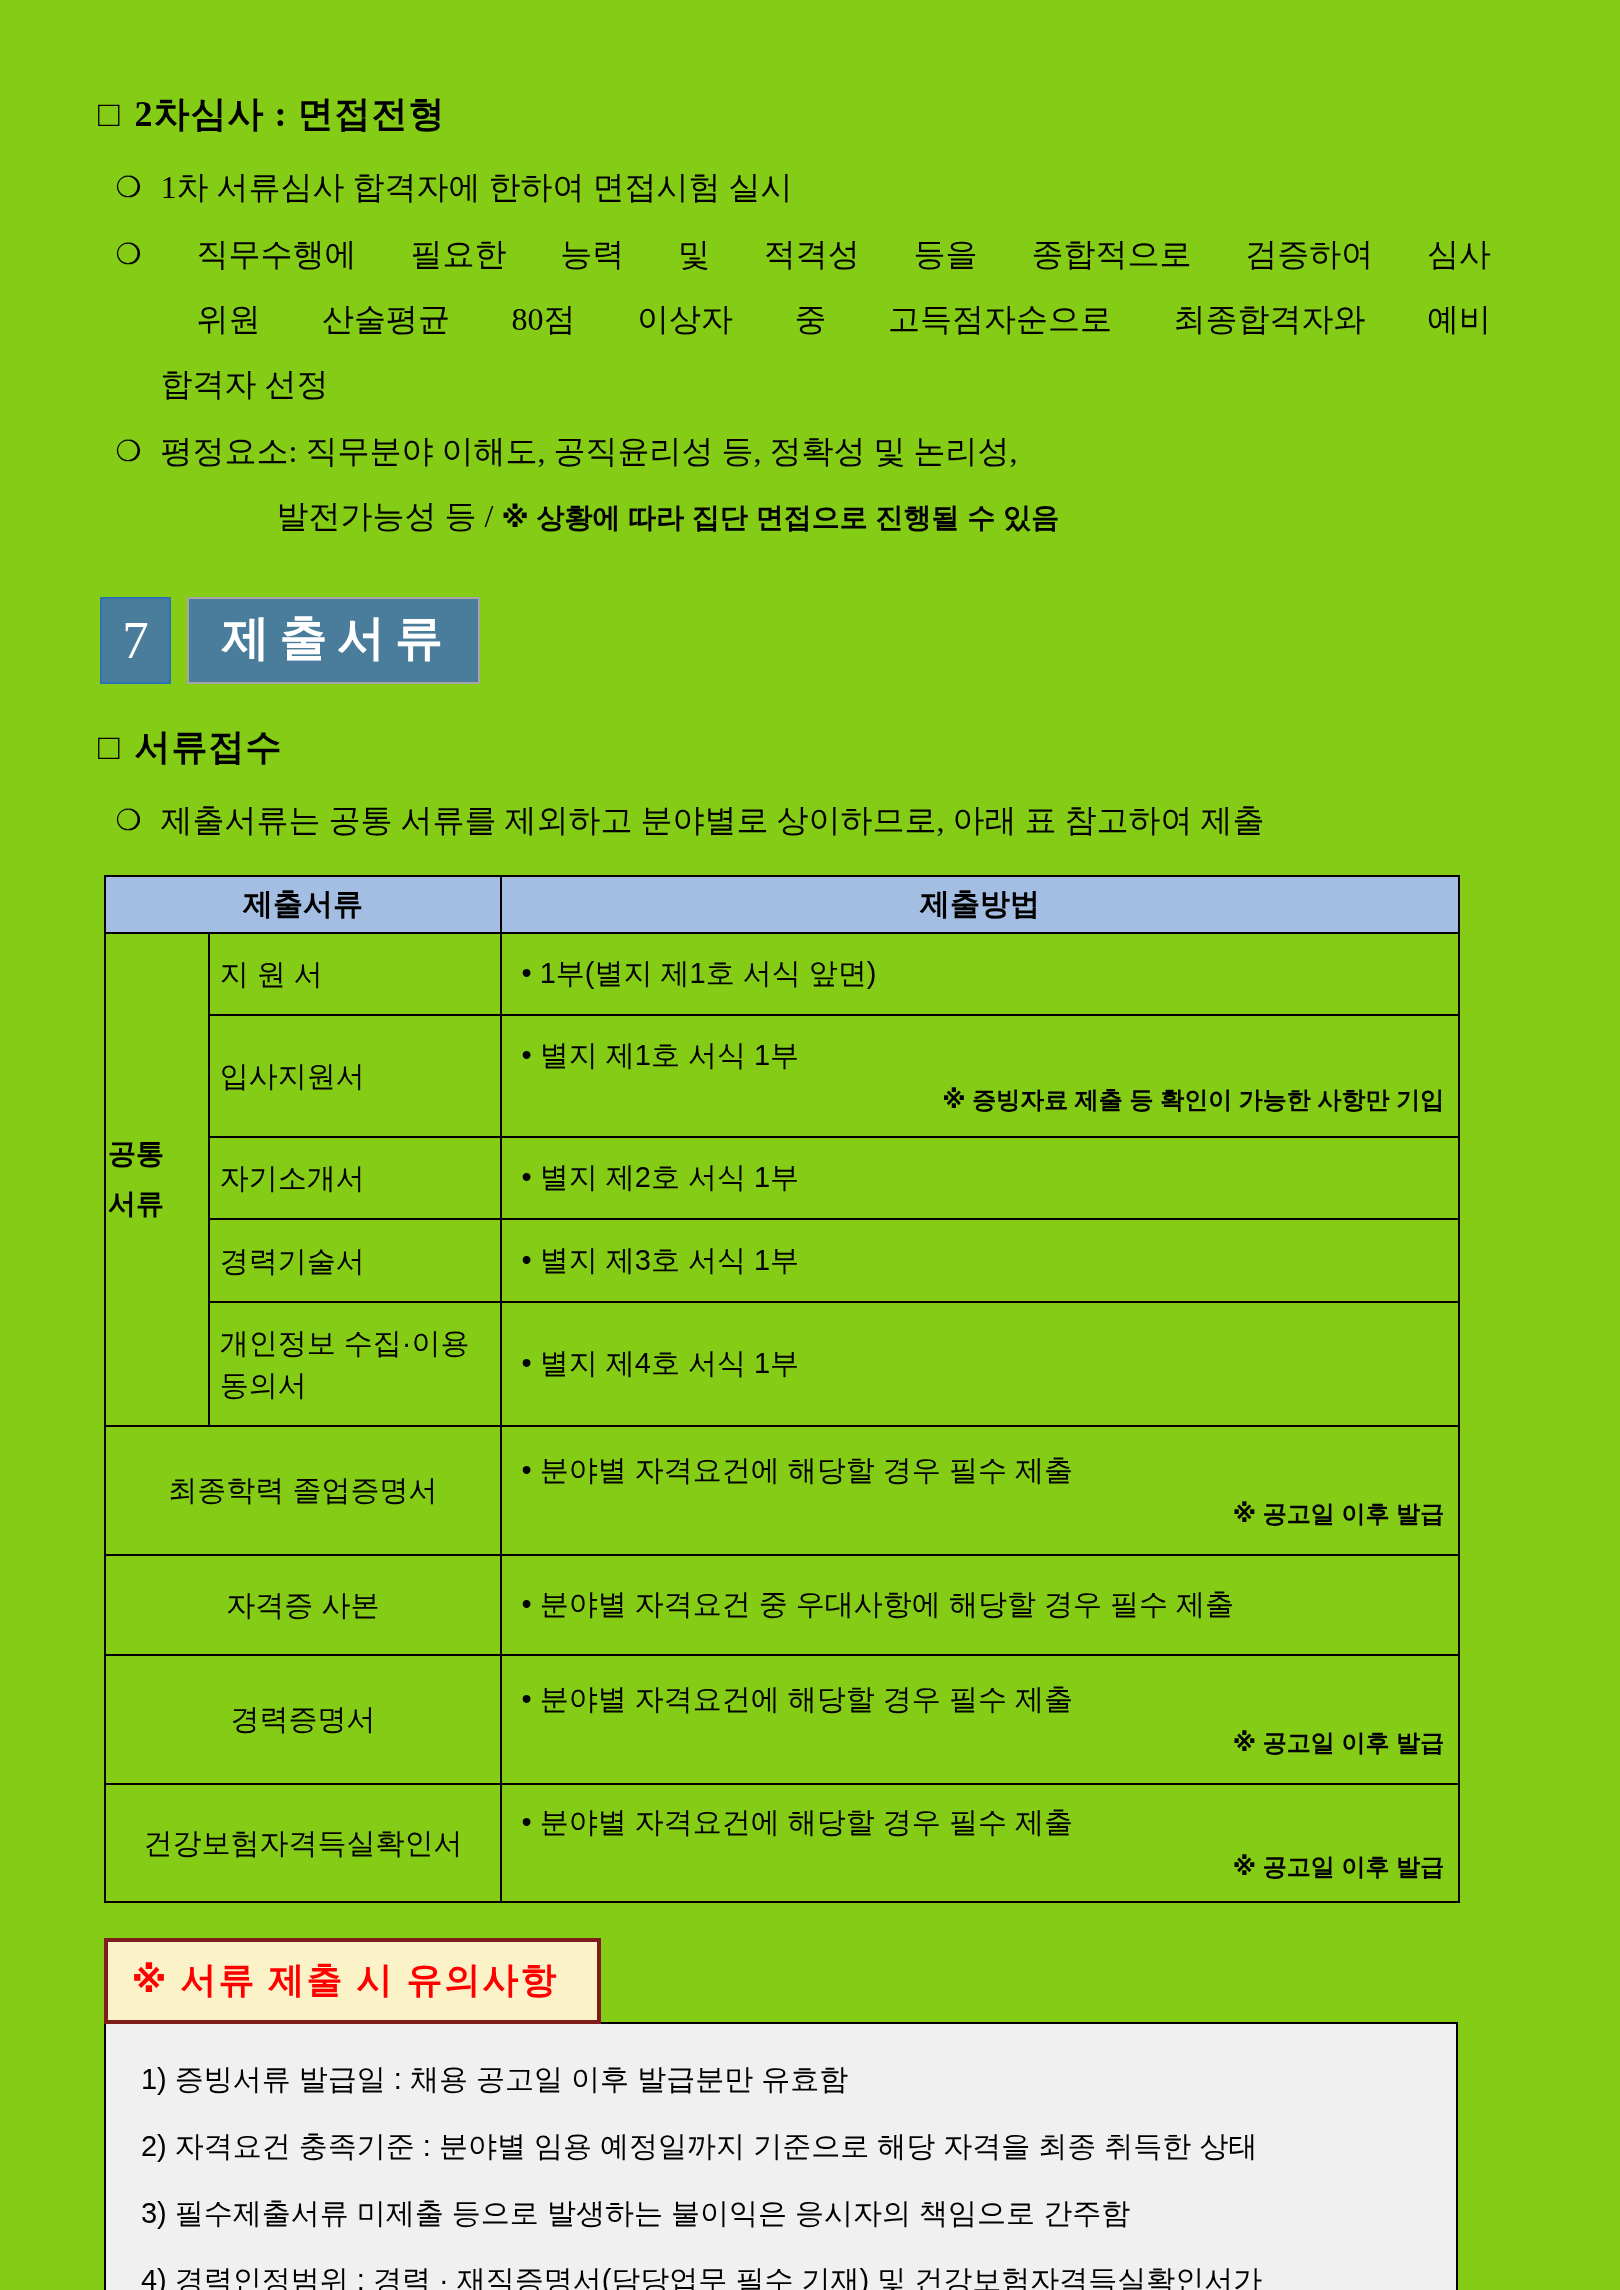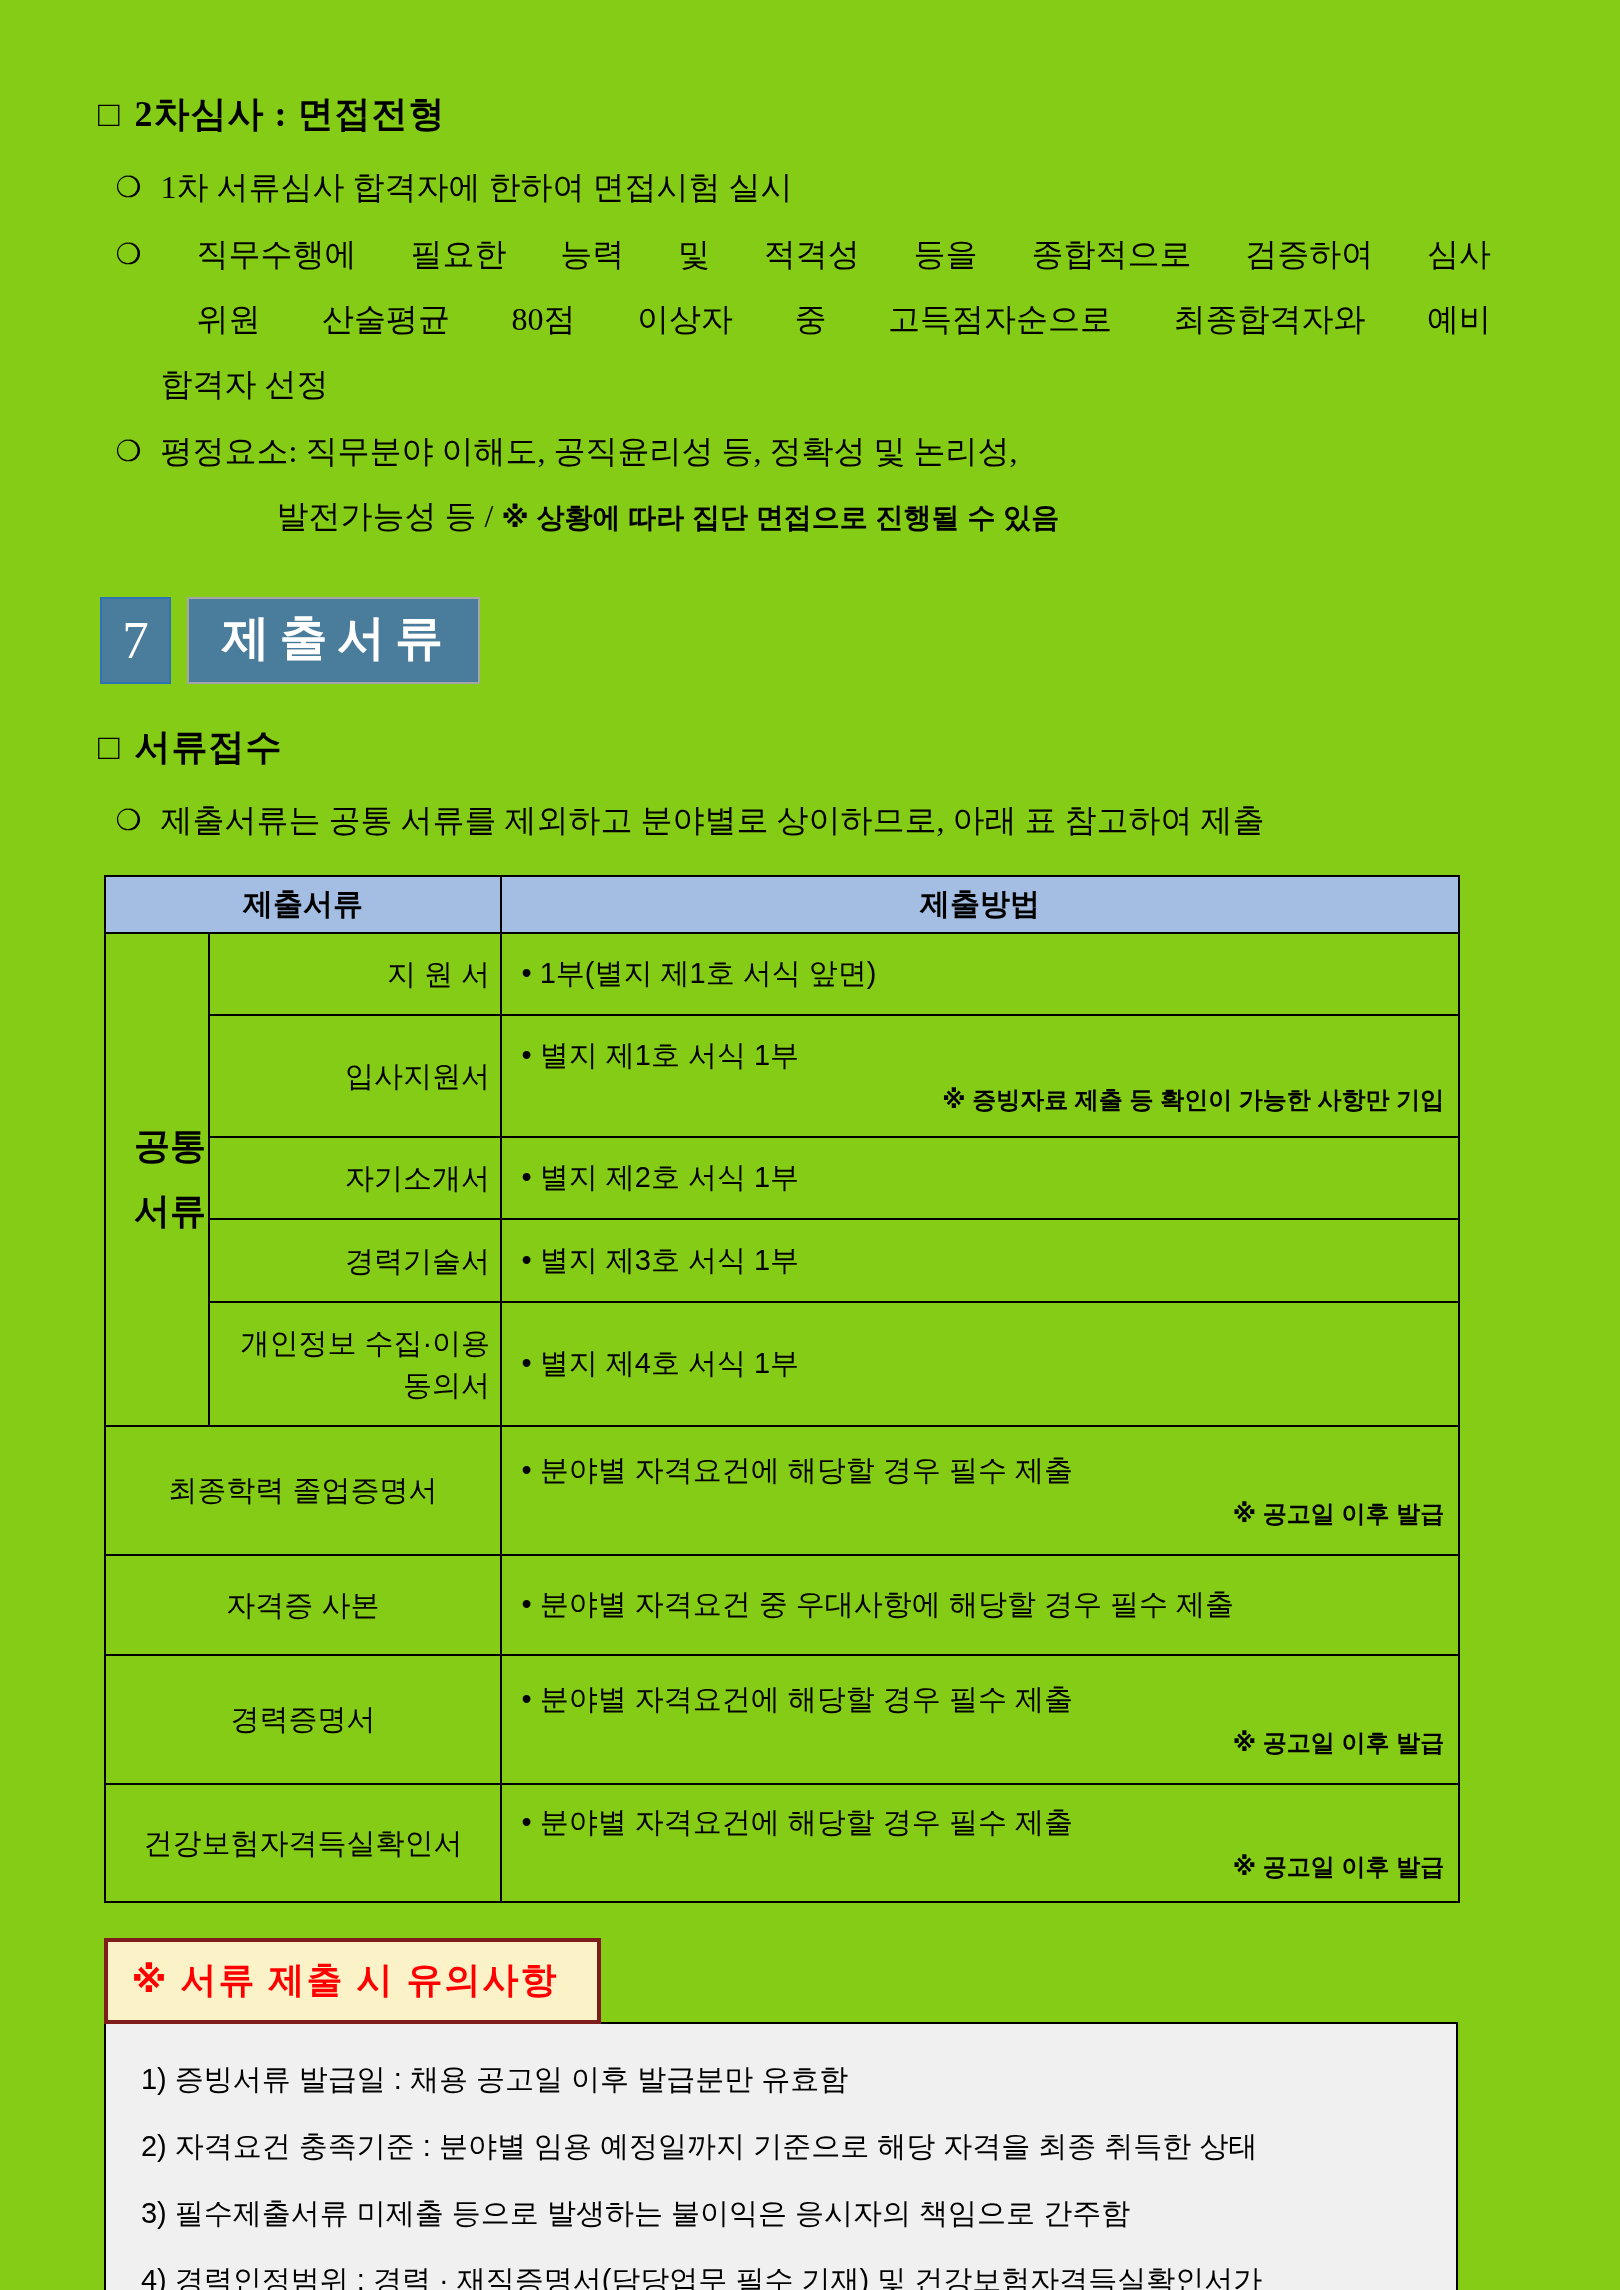--- a/index.html
+++ b/index.html
@@ -53,23 +53,23 @@
   }
   .doc-table, .doc-table th, .doc-table td { border:2px solid #000; }
   .doc-table { border-width:2.9px; }
   .doc-table thead th {
     background:var(--hdrblue);
     border-bottom-width:2.9px;
     font-size:30px; font-weight:bold; height:55px; padding:0;
   }
   .doc-table td { vertical-align:middle; }
   td.group {
-    text-align:right; font-weight:bold; font-size:36px; line-height:1.8; padding:3.9px 2px;border-radius:24px;
-  }
-  td.name  { text-align:right; padding:7.8px 9.8px; line-height:1.45; }
+    text-align:left; font-weight:bold; font-size:28px; line-height:1.8; padding:3.9px 2px;border-radius:24px;
+  }
+  td.name  { text-align:left; padding:7.8px 9.8px; line-height:1.45; }
   td.name2 { text-align:center; padding:7.8px 9.8px; line-height:1.45; }
   td.method { padding:9.8px 13.7px 9.8px 19.6px; }
   .m-line { line-height:1.5; }
   .m-note {
     font-weight:bold; line-height:1.5; margin-top:3.9px; font-size:24px;text-align:right;
   }
   .h62  td { height:61px; }
   .h80  td { height:78px; }
   .h98  td { height:96px; }
   .h102 td { height:100px; }

